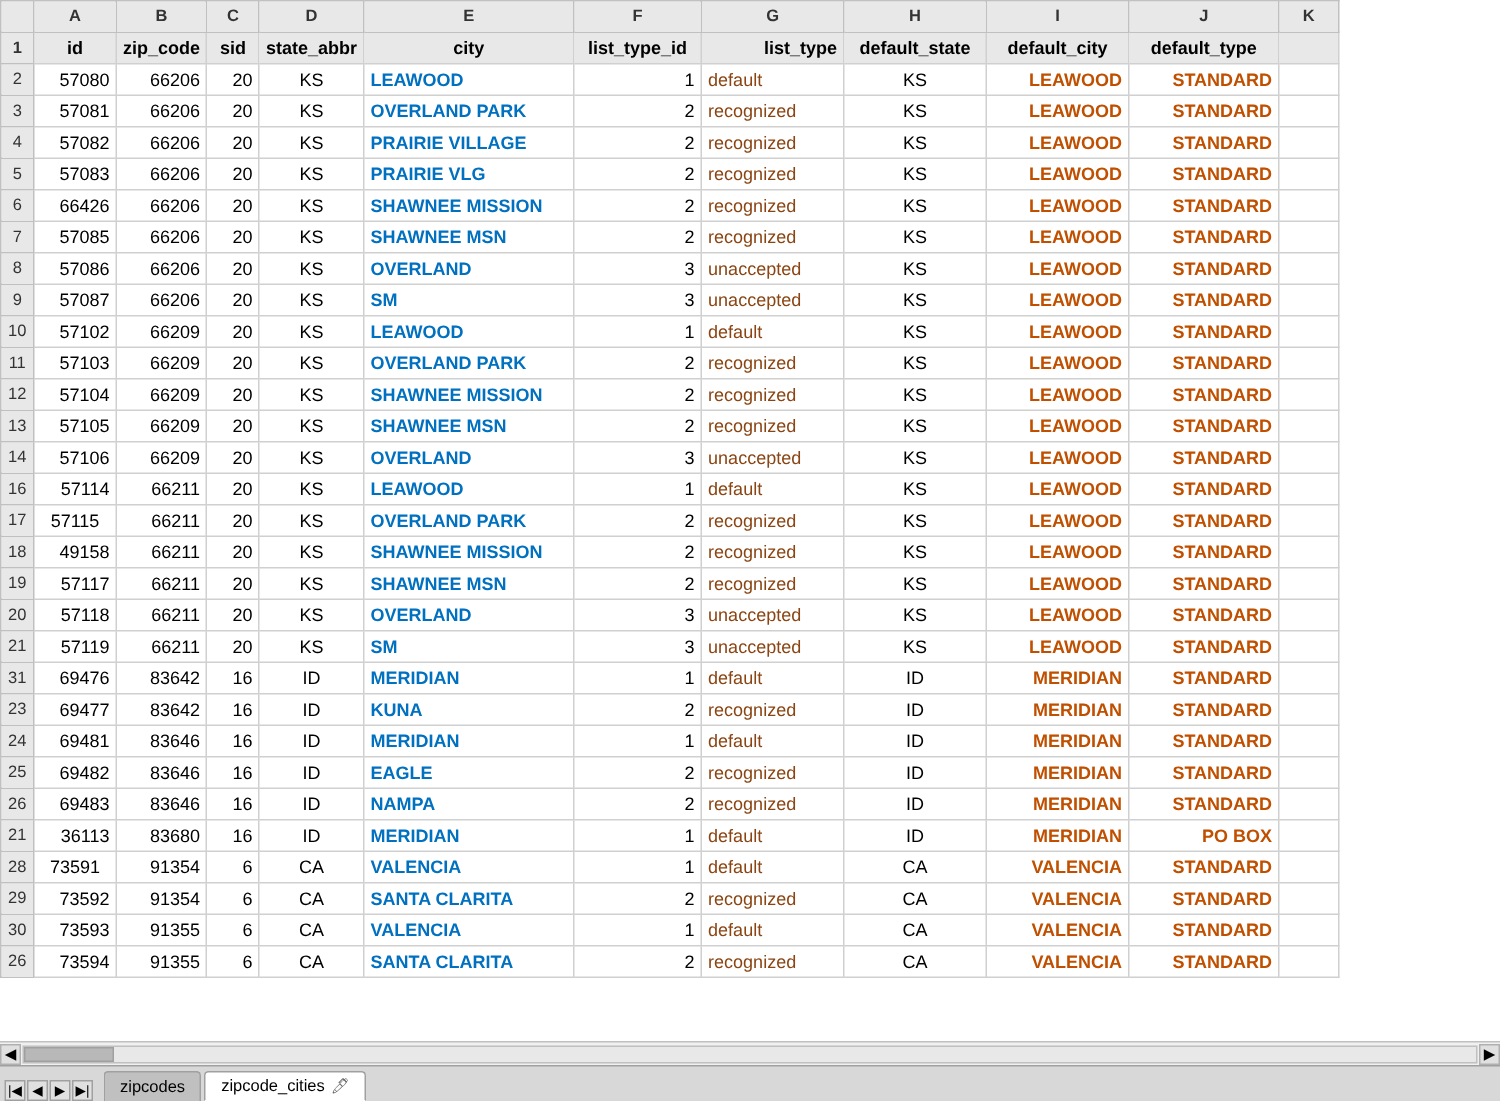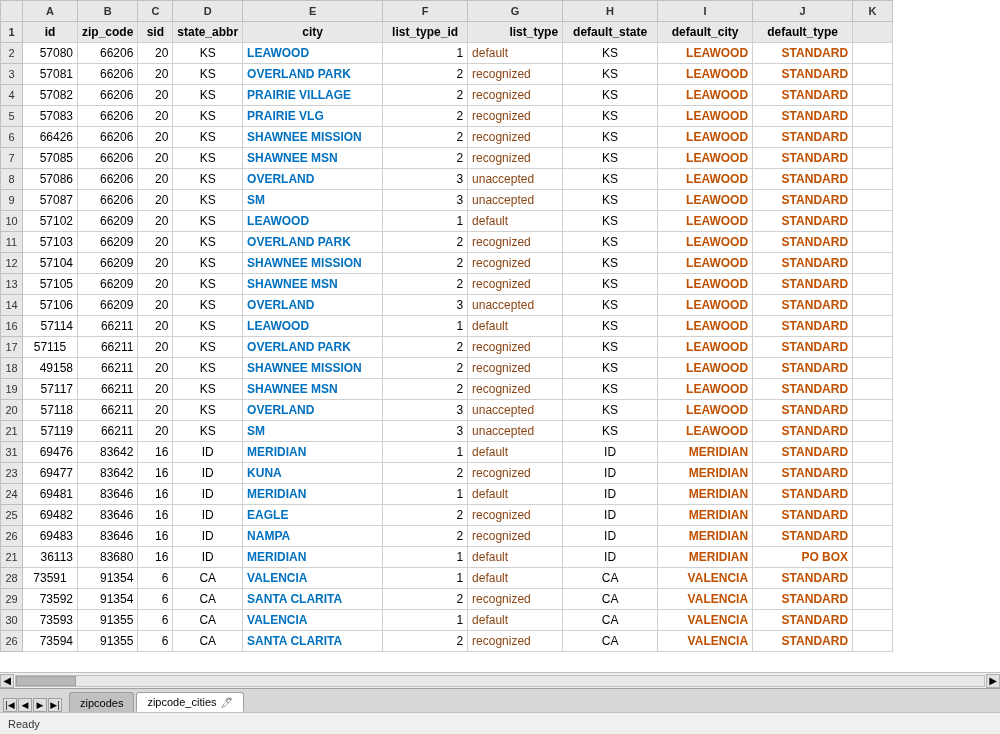--- a/index.html
+++ b/index.html
@@ -592,16 +592,13 @@
       <div style="padding:2px 10px;background:#c0c0c0;border:1px solid #a0a0a0;border-bottom:none;border-radius:3px 3px 0 0;font-size:11px;cursor:pointer;height:20px;display:flex;align-items:center;">
         <span>zipcodes</span>
       </div>
       <div style="padding:2px 10px;background:#fff;border:1px solid #a0a0a0;border-bottom:1px solid #fff;border-radius:3px 3px 0 0;font-size:11px;cursor:pointer;height:20px;display:flex;align-items:center;gap:4px;">
         <span>zipcode_cities</span>
         <span style="font-size:10px;color:#666;">🖊</span>
       </div>
     </div>
   </div>
 
-  <div class="status-bar">
-    <span class="status-text">Ready</span>
-  </div>
 </div>
 
 </body></html>

